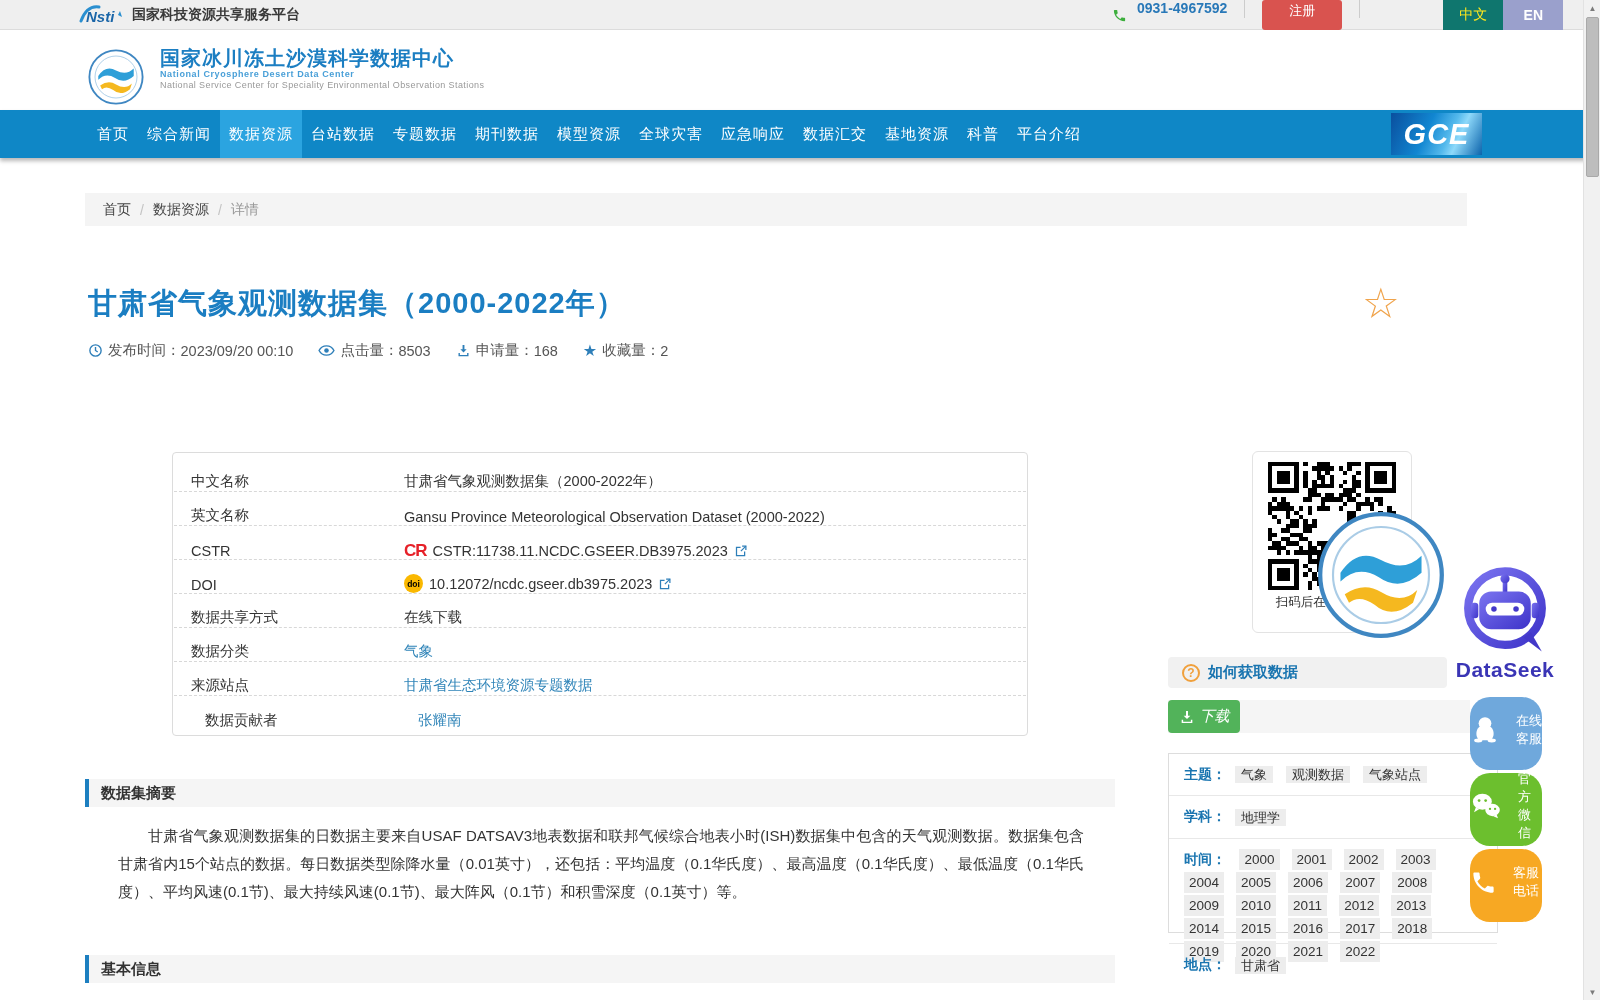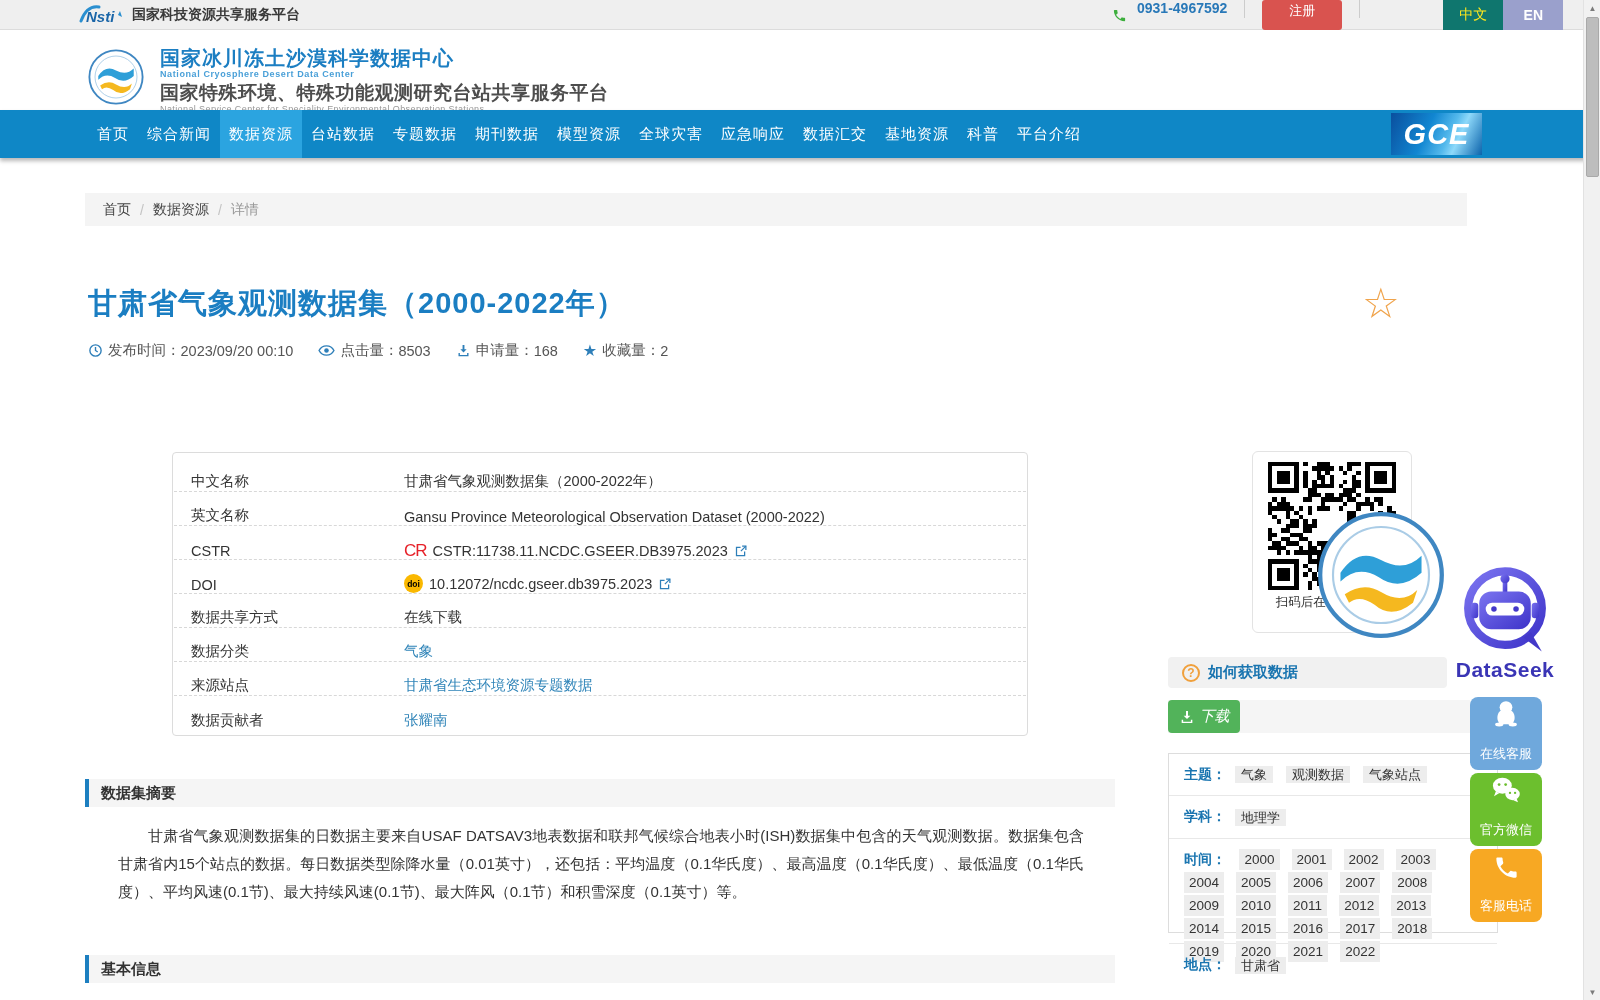--- a/index.html
+++ b/index.html
@@ -52,25 +52,25 @@
   .page-title { position:absolute; left:88px; top:284px; font-size:29px; font-weight:bold; color:#1b7ec2; letter-spacing:1px; }
   .fav-star { position:absolute; left:1362px; top:283px; font-size:42px; color:#f0a44c; cursor:pointer; line-height:42px; }
   .meta-row { position:absolute; left:88px; top:341px; display:flex; align-items:center; font-size:14.5px; color:#555; }
   .meta-item { display:flex; align-items:center; margin-right:25px; }
   .meta-icon { display:flex; align-items:center; margin-right:5px; color:#2e7fb9; font-size:15px; }
 
   
   .info-table { position:absolute; left:172px; top:452px; width:856px; border:1px solid #dcdcdc;
     border-radius:4px; background:#fff; padding:5px 1px; }
   .trow { display:flex; align-items:flex-end; height:34px; border-bottom:1px dashed #d8d8d8; }
-  .trow:last-child { border-bottom:none; }
+  .trow:last-child { border-bottom:none;margin-left:14px; }
   .tlabel { width:230px; padding-left:17px; font-size:14.5px; color:#333; }
   .tvalue { font-size:14.5px; color:#333; display:flex; align-items:center; gap:6px; }
   .tvalue .link { color:#2f84b8; cursor:pointer; }
-  .cr-badge { color:#e62129; font-weight:400; font-size:17px; letter-spacing:-1px; line-height:17px; }
+  .cr-badge { color:#e62129; font-weight:700; font-size:17px; letter-spacing:-1px; line-height:17px; }
   .doi-badge { width:19px; height:19px; border-radius:50%; background:#fab800; color:#000;
     font-size:8.5px; font-weight:bold; display:flex; align-items:center; justify-content:center; }
   .ext-ico { display:flex; cursor:pointer; }
 
   
   .qr-card { position:absolute; left:1252px; top:451px; width:160px; height:182px; background:#fff;
     border:1px solid #e3e3e3; border-radius:6px; text-align:center; }
   .qr-box { position:relative; width:128px; height:128px; margin:10px auto 4px auto; }
   .qr-box svg { width:128px; height:128px; }
   .qr-logo { position:absolute; left:49px; top:49px; width:30px; height:30px; }
@@ -95,21 +95,21 @@
   .tag-row { padding:0 15px; border-bottom:1px solid #e8e8e8; display:flex; align-items:center; }
   .tag-row.r1 { height:42px; } .tag-row.r2 { height:43px; } .tag-row.r4 { height:42px; border-bottom:none; }
   .tag-row.r3 { height:105px; display:block; padding-top:9px; line-height:21px; }
   .tag-label { color:#1a75b0; font-weight:bold; font-size:14px; margin-right:9px; white-space:nowrap; }
   .tag { background:#ededed; color:#333; font-size:13px; padding:1px 6px; margin-right:13px; cursor:pointer; }
   .year-tag { background:#ededed; color:#333; font-size:13.5px; padding:0 5px; margin:1px 12px 1px 0;
     display:inline-block; cursor:pointer; }
   .r3 .tag-label { display:inline; }
 
   .float-btns { position:absolute; left:1470px; top:697px; display:flex; flex-direction:column; gap:3px; }
-  .fbtn { width:72px; height:73px; border-radius:8px; color:#fff; display:flex; flex-direction:column;
+  .fbtn { width:72px; height:73px; border-radius:20px; color:#fff; display:flex; 
     align-items:center; justify-content:flex-end; padding-bottom:7px; gap:16px; cursor:pointer; }
   .fbtn .flabel { font-size:13px; }
 
   
   .section-h { position:absolute; left:85px; width:1030px; height:28px; background:#f5f5f5;
     border-left:4px solid #1d7fc0; font-size:15px; font-weight:bold; color:#333;
     line-height:28px; padding-left:12px; }
   #abstract-h { top:779px; }
   #basic-h { top:955px; }
   .abstract-p { position:absolute; left:118px; top:822px; width:966px; font-size:15px; color:#333;
@@ -156,21 +156,20 @@
 <div class="header">
   <div class="emblem-wrap emblem-svg"><svg viewBox="0 0 60 60" width="100%" height="100%">
   <circle cx="30" cy="30" r="28.5" fill="#fff" stroke="#3f87c2" stroke-width="2"></circle>
   <circle cx="30" cy="30" r="22.5" fill="#fff" stroke="#aacce6" stroke-width="1"></circle>
   <path d="M11 29 Q19 17 30 23 Q41 29 49 21 L49 29 Q39 38 29 31 Q19 25 11 33 Z" fill="#2e9fd8"></path>
   <path d="M13 39 Q22 33 30 38 Q40 44 47 37 L45 43 Q35 51 27 44 Q20 39 15 43 Z" fill="#f5b81f"></path>
 </svg></div>
   <div class="header-text">
     <div class="ht1">国家冰川冻土沙漠科学数据中心</div>
     <div class="ht2">National Cryosphere Desert Data Center</div>
-    <div class="ht3">国家特殊环境、特殊功能观测研究台站共享服务平台</div>
     <div class="ht4">National Service Center for Speciality Environmental Observation Stations</div>
   </div>
 </div>
 
 <div class="nav">
   <ul id="nav-list">
       <li>首页</li>
       <li>综合新闻</li>
       <li class="active">数据资源</li>
       <li>台站数据</li>

